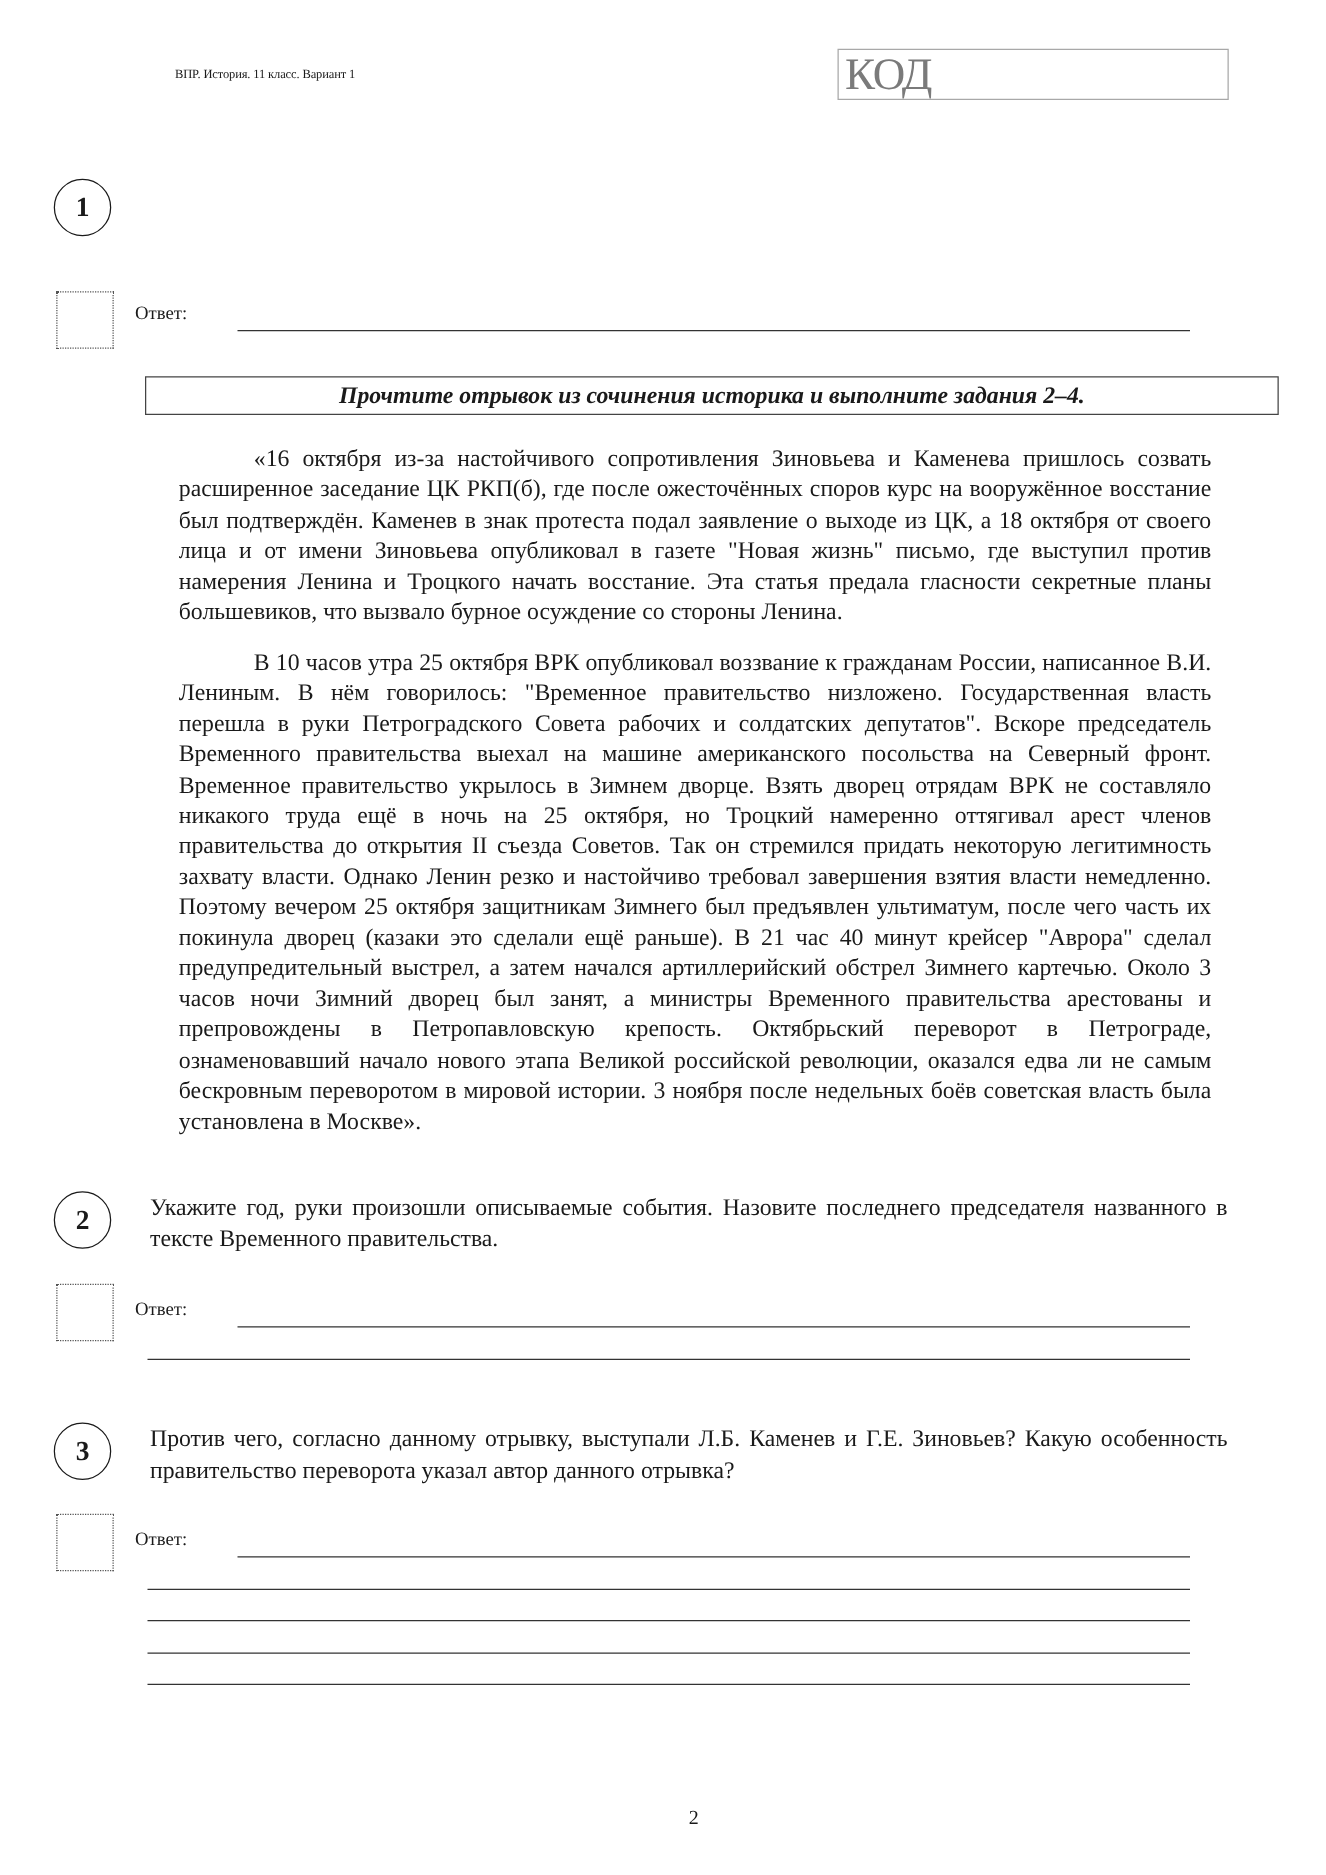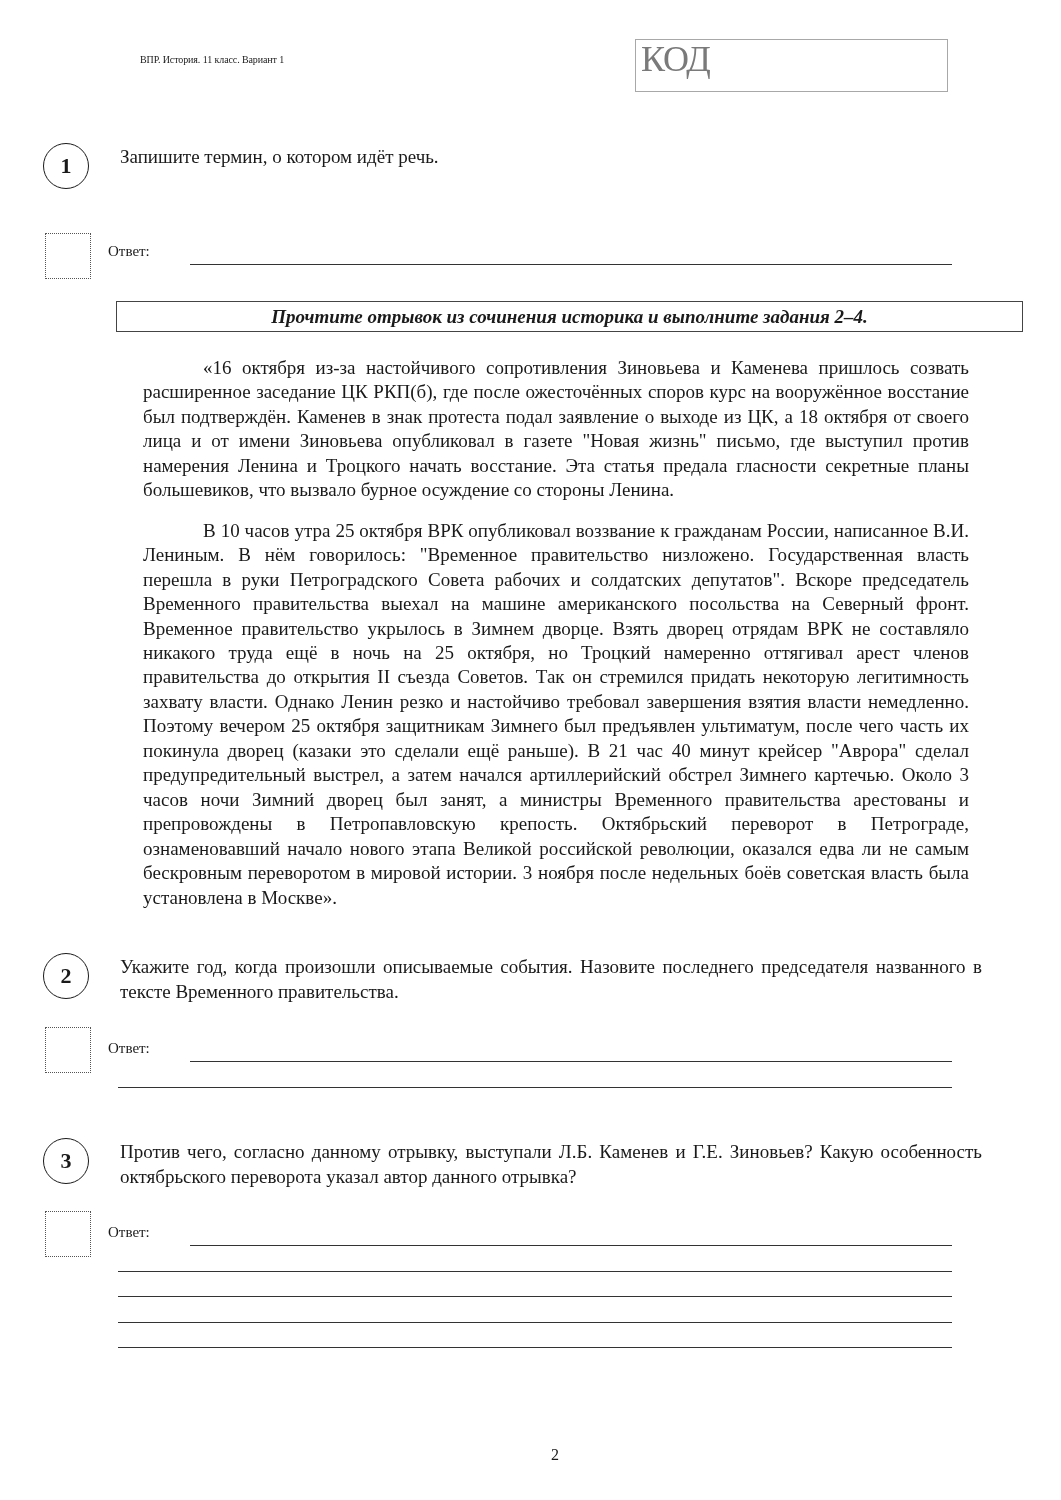--- a/index.html
+++ b/index.html
@@ -17,24 +17,24 @@
     }
     .header-title {
       position: absolute;
       left: 140px;
       top: 54px;
       font-size: 10px;
       letter-spacing: -0.1px;
     }
     .code-box {
       position: absolute;
-      left: 635px;
+      left: 670px;
       top: 39px;
       width: 313px;
-      height: 53px;
+      height: 41px;
       border: 1.5px solid #a8a8a8;
       box-sizing: border-box;
     }
     .code-box span {
       position: absolute;
       left: 5px;
       top: -2px;
       font-size: 36px;
       color: #7a7a7a;
       letter-spacing: -1px;
@@ -119,46 +119,45 @@
 <body>
 
 <div class="header-title">ВПР. История. 11 класс. Вариант 1</div>
 <div class="code-box">
   <span>КОД</span>
 </div>
 
 <div>
   <div class="task-num" style="top:143px;">1</div>
   <div class="q-text" style="top:145px;">
-    <div>Запишите термин, о котором идёт речь.</div>
   </div>
   <div class="score-box" style="top:233px;"></div>
   <div class="answer-label" style="top:243px;">Ответ:</div>
   <div class="line" style="left:190px; width:762px; top:264px;"></div>
 </div>
 
 <div class="instruction-box">Прочтите отрывок из сочинения историка и выполните задания 2–4.</div>
 
 <div class="passage">
   <p>«16 октября из-за настойчивого сопротивления Зиновьева и Каменева пришлось созвать расширенное заседание ЦК РКП(б), где после ожесточённых споров курс на вооружённое восстание был подтверждён. Каменев в знак протеста подал заявление о выходе из ЦК, а 18 октября от своего лица и от имени Зиновьева опубликовал в газете "Новая жизнь" письмо, где выступил против намерения Ленина и Троцкого начать восстание. Эта статья предала гласности секретные планы большевиков, что вызвало бурное осуждение со стороны Ленина.</p>
   <p>В 10 часов утра 25 октября ВРК опубликовал воззвание к гражданам России, написанное В.И. Лениным. В нём говорилось: "Временное правительство низложено. Государственная власть перешла в руки Петроградского Совета рабочих и солдатских депутатов". Вскоре председатель Временного правительства выехал на машине американского посольства на Северный фронт. Временное правительство укрылось в Зимнем дворце. Взять дворец отрядам ВРК не составляло никакого труда ещё в ночь на 25 октября, но Троцкий намеренно оттягивал арест членов правительства до открытия II съезда Советов. Так он стремился придать некоторую легитимность захвату власти. Однако Ленин резко и настойчиво требовал завершения взятия власти немедленно. Поэтому вечером 25 октября защитникам Зимнего был предъявлен ультиматум, после чего часть их покинула дворец (казаки это сделали ещё раньше). В 21 час 40 минут крейсер "Аврора" сделал предупредительный выстрел, а затем начался артиллерийский обстрел Зимнего картечью. Около 3 часов ночи Зимний дворец был занят, а министры Временного правительства арестованы и препровождены в Петропавловскую крепость. Октябрьский переворот в Петрограде, ознаменовавший начало нового этапа Великой российской революции, оказался едва ли не самым бескровным переворотом в мировой истории. 3 ноября после недельных боёв советская власть была установлена в Москве».</p>
 </div>
 
 <div>
   <div class="task-num" style="top:953px;">2</div>
-  <div class="q-text" style="top:955px;">Укажите год, когда произошли описываемые события. Назовите последнего председателя названного в тексте Временного правительства.</div>
+  <div class="q-text" style="top:955px;">Укажите год, руки произошли описываемые события. Назовите последнего председателя названного в тексте Временного правительства.</div>
   <div class="score-box" style="top:1027px;"></div>
   <div class="answer-label" style="top:1040px;">Ответ:</div>
   <div class="line" style="left:190px; width:762px; top:1061px;"></div>
   <div class="line" style="left:118px; width:834px; top:1087px;"></div>
 </div>
 
 <div>
   <div class="task-num" style="top:1138px;">3</div>
-  <div class="q-text" style="top:1140px;">Против чего, согласно данному отрывку, выступали Л.Б. Каменев и Г.Е. Зиновьев? Какую особенность октябрьского переворота указал автор данного отрывка?</div>
+  <div class="q-text" style="top:1140px;">Против чего, согласно данному отрывку, выступали Л.Б. Каменев и Г.Е. Зиновьев? Какую особенность правительство переворота указал автор данного отрывка?</div>
   <div class="score-box" style="top:1211px;"></div>
   <div class="answer-label" style="top:1224px;">Ответ:</div>
   <div class="line" style="left:190px; width:762px; top:1245px;"></div>
   <div class="line" style="left:118px; width:834px; top:1271px;"></div>
   <div class="line" style="left:118px; width:834px; top:1296px;"></div>
   <div class="line" style="left:118px; width:834px; top:1322px;"></div>
   <div class="line" style="left:118px; width:834px; top:1347px;"></div>
 </div>
 
 <div class="page-num">2</div>

